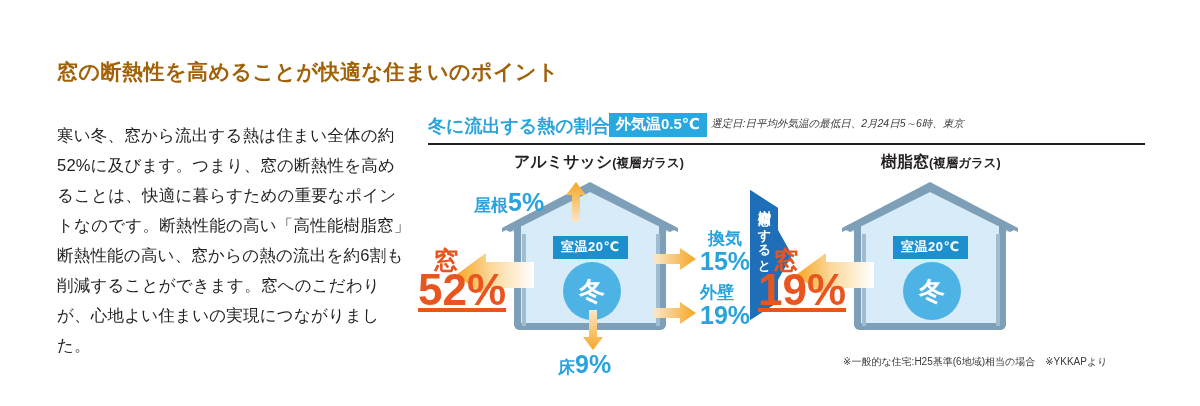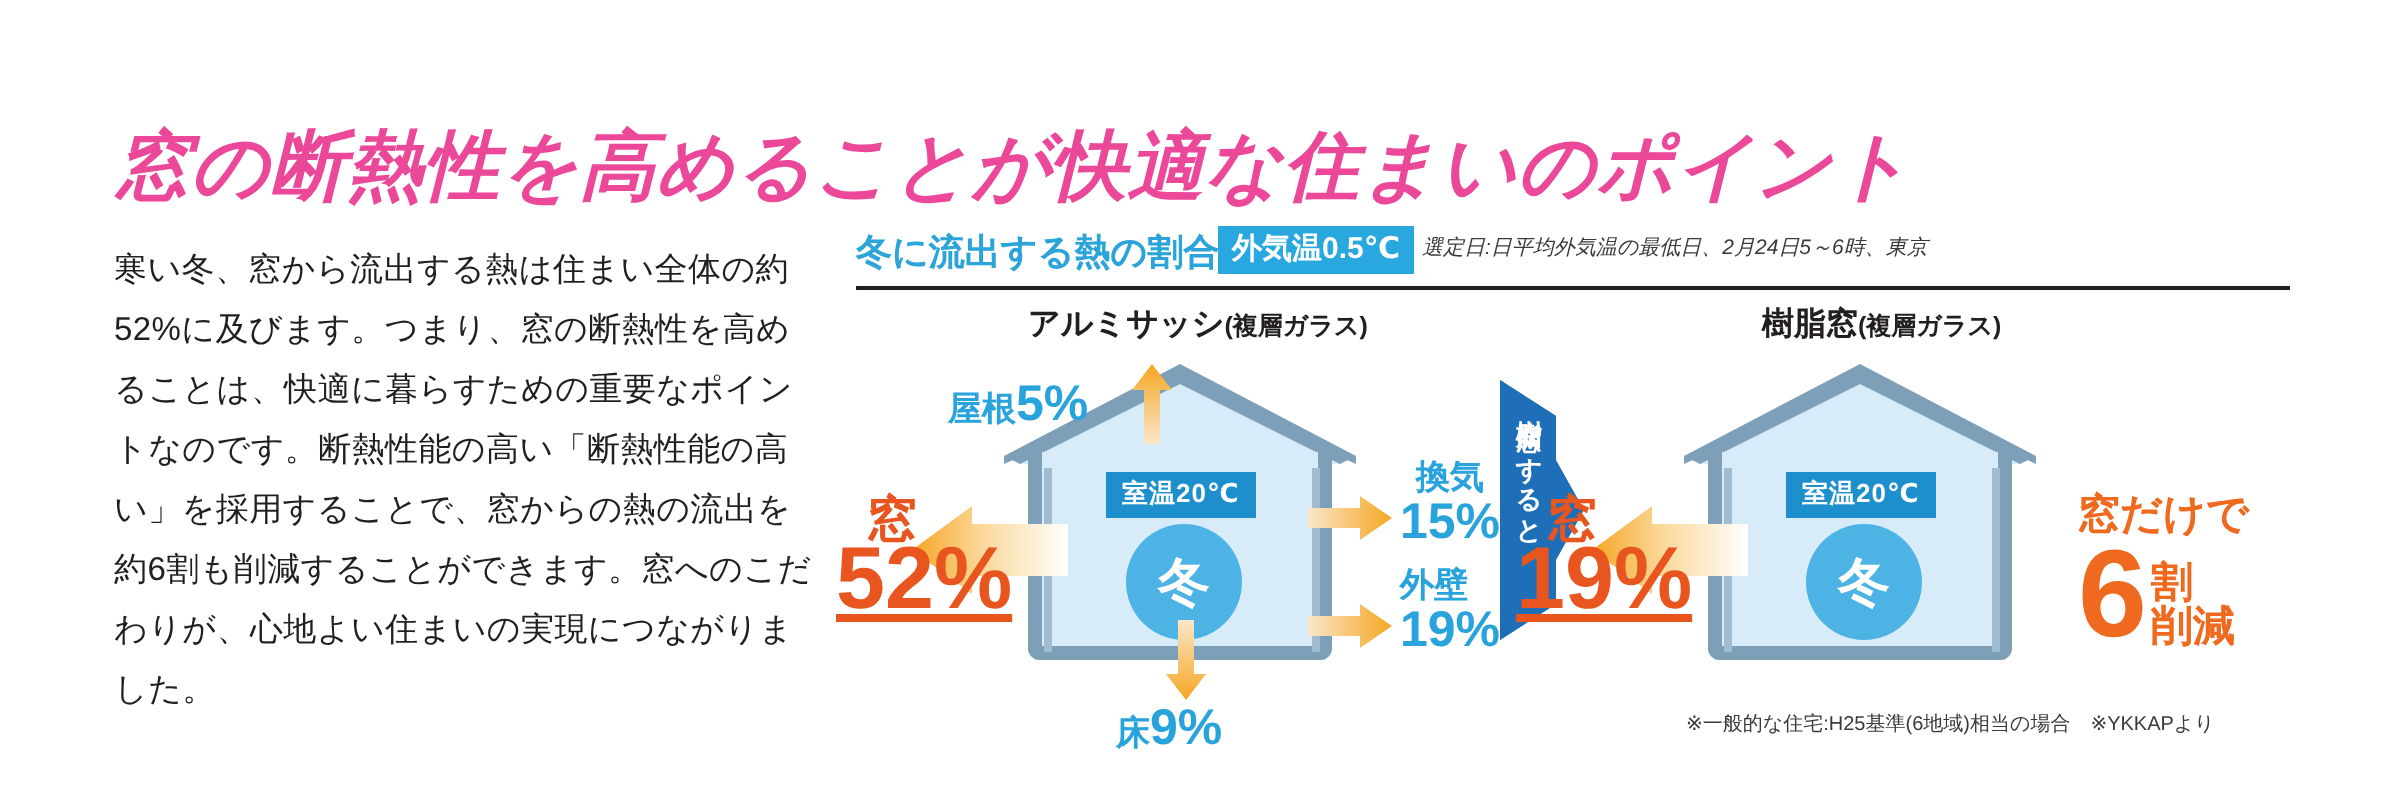--- a/index.html
+++ b/index.html
@@ -8,22 +8,22 @@
     background:#ffffff;
     font-family:"Liberation Sans","DejaVu Sans",sans-serif;
     overflow:hidden;
     position:relative;
   }
   .root{position:relative;width:1200px;height:406px;}
 
   
   .page-title{
     position:absolute;left:57px;top:58px;
-    font-size:38px;font-weight:bold;letter-spacing:0.5px;
-    color:#ec4899;white-space:nowrap;font-style:italic;
+    font-size:21px;font-weight:bold;letter-spacing:0.5px;
+    color:#a16207;white-space:nowrap;
   }
 
   
   .body-copy{
     position:absolute;left:57px;top:120px;width:355px;
     font-size:16.5px;line-height:30px;color:#231f20;
     letter-spacing:0.2px;
   }
   .body-copy p{margin:0;}
 
@@ -113,21 +113,21 @@
   }
 </style>
 </head>
 <body>
 
 <div class="root">
 
   <div class="page-title">窓の断熱性を高めることが快適な住まいのポイント</div>
 
   <div class="body-copy">
-    <p>寒い冬、窓から流出する熱は住まい全体の約52%に及びます。つまり、窓の断熱性を高めることは、快適に暮らすための重要なポイントなのです。断熱性能の高い「断熱性能の高い」を採用することで、窓からの熱の流出を約6割も削減することができます。窓へのこだわりが、心地よい住まいの実現につながりました。</p>
+    <p>寒い冬、窓から流出する熱は住まい全体の約52%に及びます。つまり、窓の断熱性を高めることは、快適に暮らすための重要なポイントなのです。断熱性能の高い「高性能樹脂窓」断熱性能の高い、窓からの熱の流出を約6割も削減することができます。窓へのこだわりが、心地よい住まいの実現につながりました。</p>
   </div>
 
   <div class="panel">
 
     <div class="panel-head">
       <div class="panel-head-title">冬に流出する熱の割合</div>
       <div class="temp-badge">外気温0.5℃</div>
       <div class="panel-note">選定日:日平均外気温の最低日、2月24日5～6時、東京</div>
       <div class="panel-rule"></div>
     </div>
@@ -253,28 +253,18 @@
               <stop offset="100%" stop-color="#f5a623"></stop>
             </linearGradient>
           </defs>
         <polygon points="0,23 30,1 30,10 78,10 78,36 30,36 30,45" fill="url(#gL2)"></polygon>
       </svg>
       <div class="lbl-window" style="left:330px;top:96px;width:56px;">
         <span class="w">窓</span>
         <span class="n">19%</span>
       </div>
 
-      <div class="callout" style="left:611px;top:94px;">
-        <span class="c-top">窓だけで</span>
-        <span class="c-row">
-          <span class="c-six">6</span>
-          <span class="c-stack">
-            <span>割</span>
-            <span>削減</span>
-          </span>
-        </span>
-      </div>
 
       <div class="footnote" style="left:415px;top:203px;">※一般的な住宅:H25基準(6地域)相当の場合　※YKKAPより</div>
 
     </div>
   </div>
 </div>
 
 </body></html>

